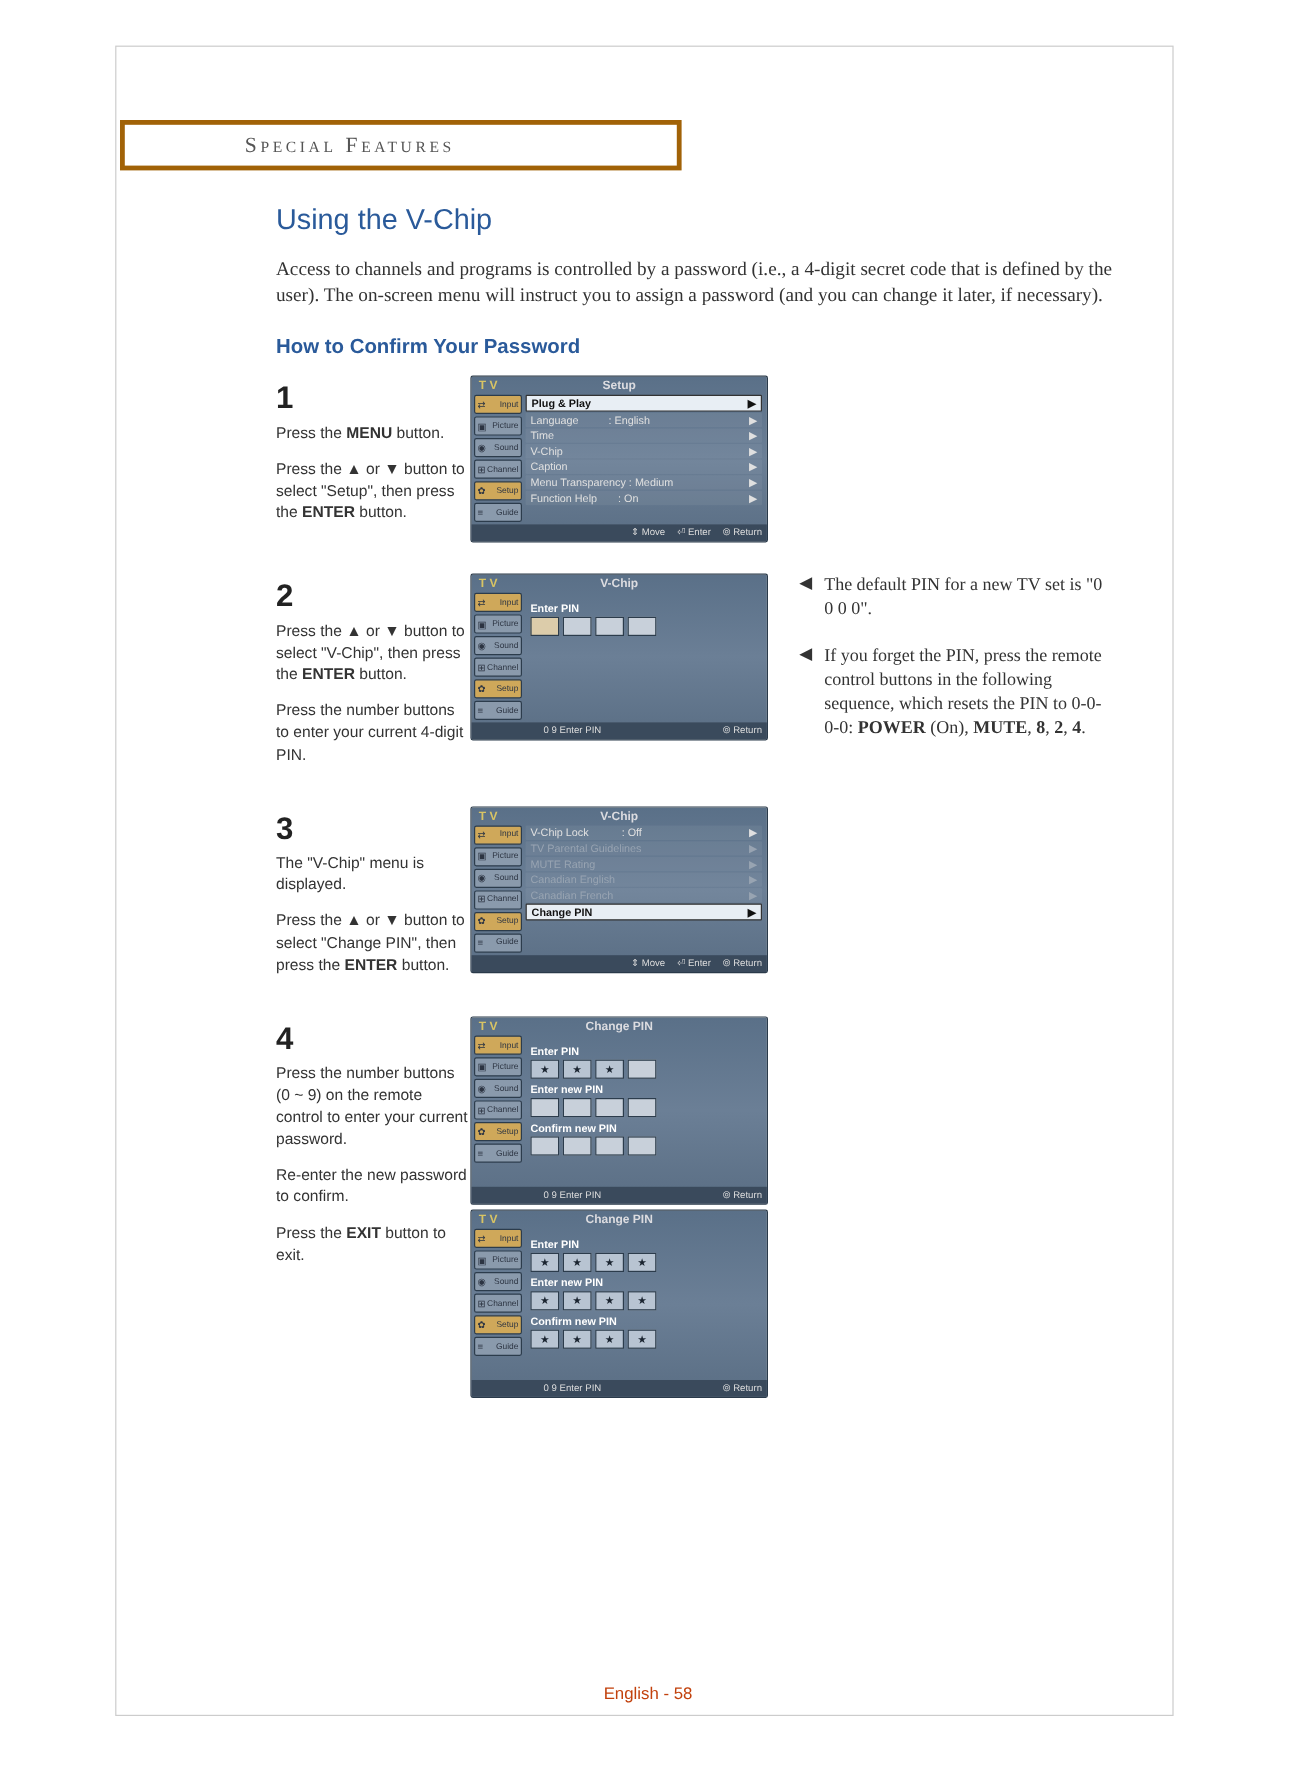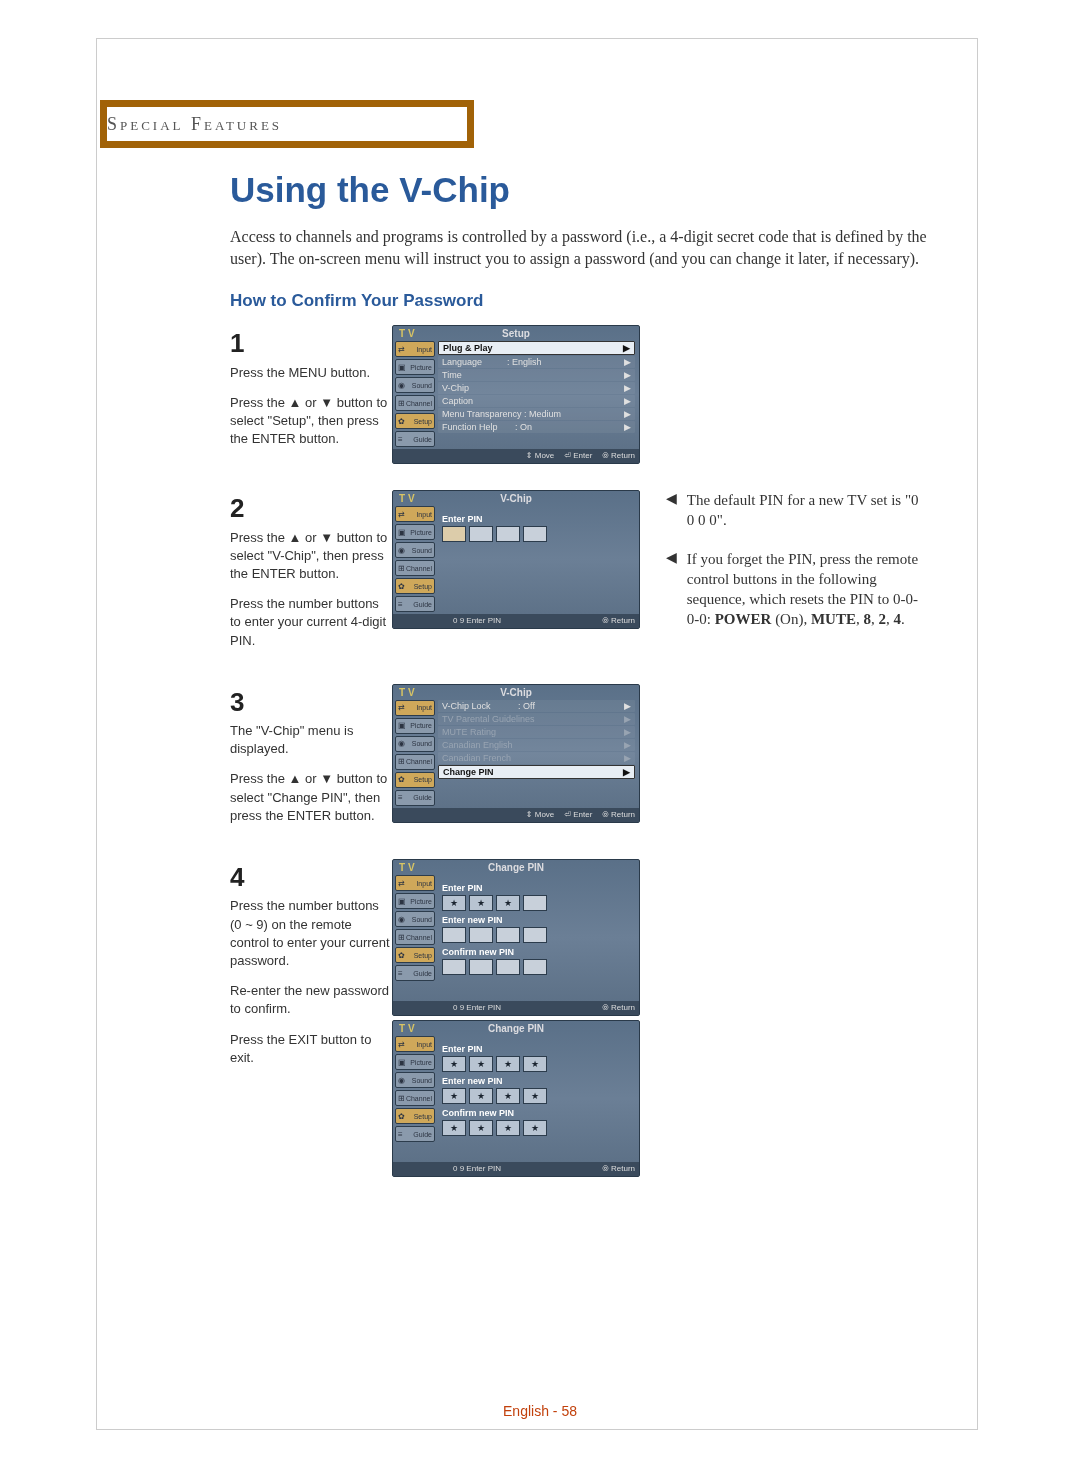--- a/index.html
+++ b/index.html
@@ -19,40 +19,41 @@
     width: 880px;
     height: 1390px;
     border: 1px solid #ccc;
   }
   .header-box {
     position: absolute;
     top: 100px;
     left: 100px;
     width: 360px;
     height: 34px;
-    border: 7px solid #a16207;
+    border: 4px solid #a16207;
     background: #fff;
     display: flex;
     align-items: center;
+    padding-left: 100px;
     font-variant: small-caps;
     letter-spacing: 3px;
     font-size: 18px;
     color: #555;
     font-family: Georgia, serif;
   }
   .content {
     position: absolute;
     top: 170px;
     left: 230px;
     width: 720px;
   }
   h1 {
     color: #2a5a9a;
-    font-size: 35px;
-    font-weight: bold;
+    font-size: 24px;
+    font-weight: normal;
     margin: 0 0 16px 0;
     font-family: Arial, sans-serif;
   }
   .intro {
     font-size: 16px;
     line-height: 1.35;
     color: #333;
     margin-bottom: 22px;
   }
   h2 {
@@ -75,21 +76,21 @@
     line-height: 1.4;
     color: #333;
   }
   .step-num {
     font-size: 26px;
     font-weight: bold;
     font-family: Arial, sans-serif;
     color: #222;
     margin-bottom: 2px;
   }
-  .step-text b { font-weight: normal; }
+  .step-text b { font-weight: bold; }
   .step-text p { margin: 0 0 12px 0; }
   .screenshot-col {
     width: 250px;
     flex-shrink: 0;
     margin-left: 2px;
   }
   .osd {
     width: 246px;
     background: linear-gradient(#5a7088 0%, #6b7f96 50%, #5a6e84 100%);
     border: 1px solid #2a3a4a;

